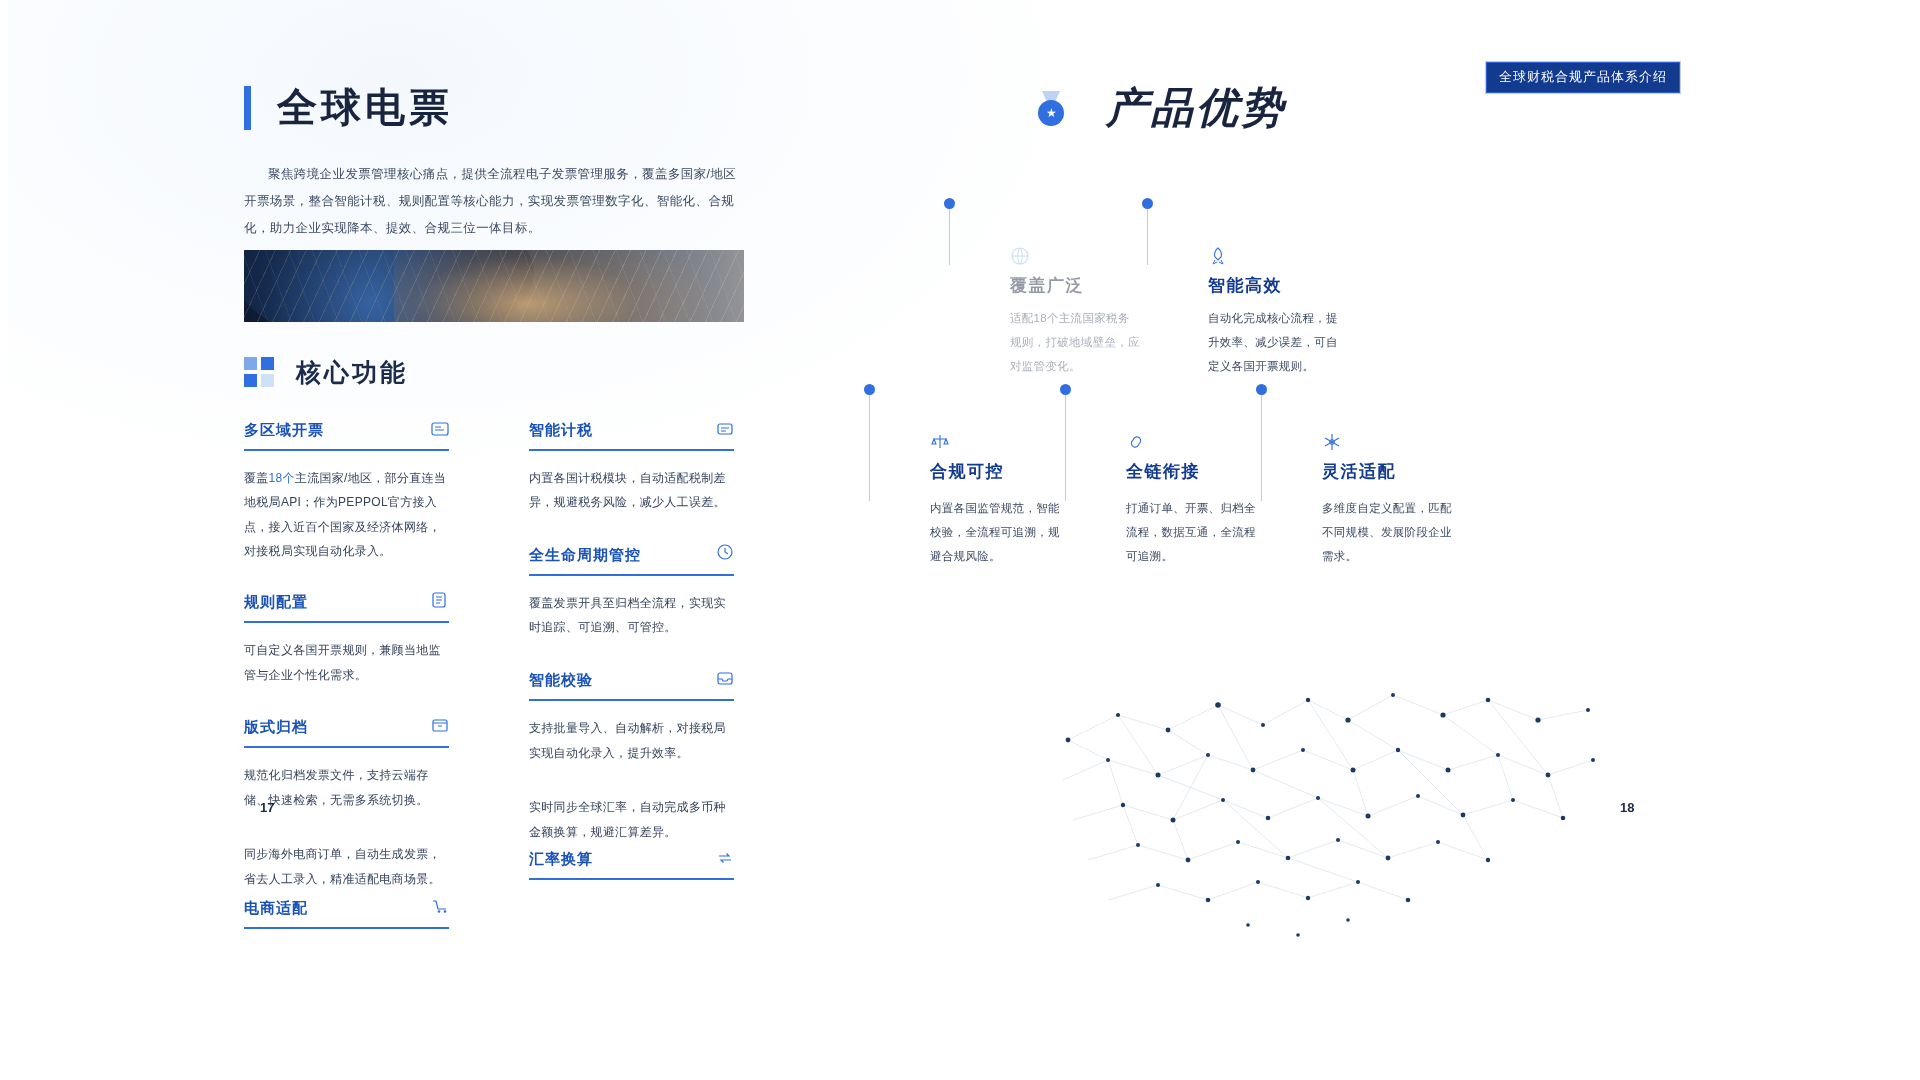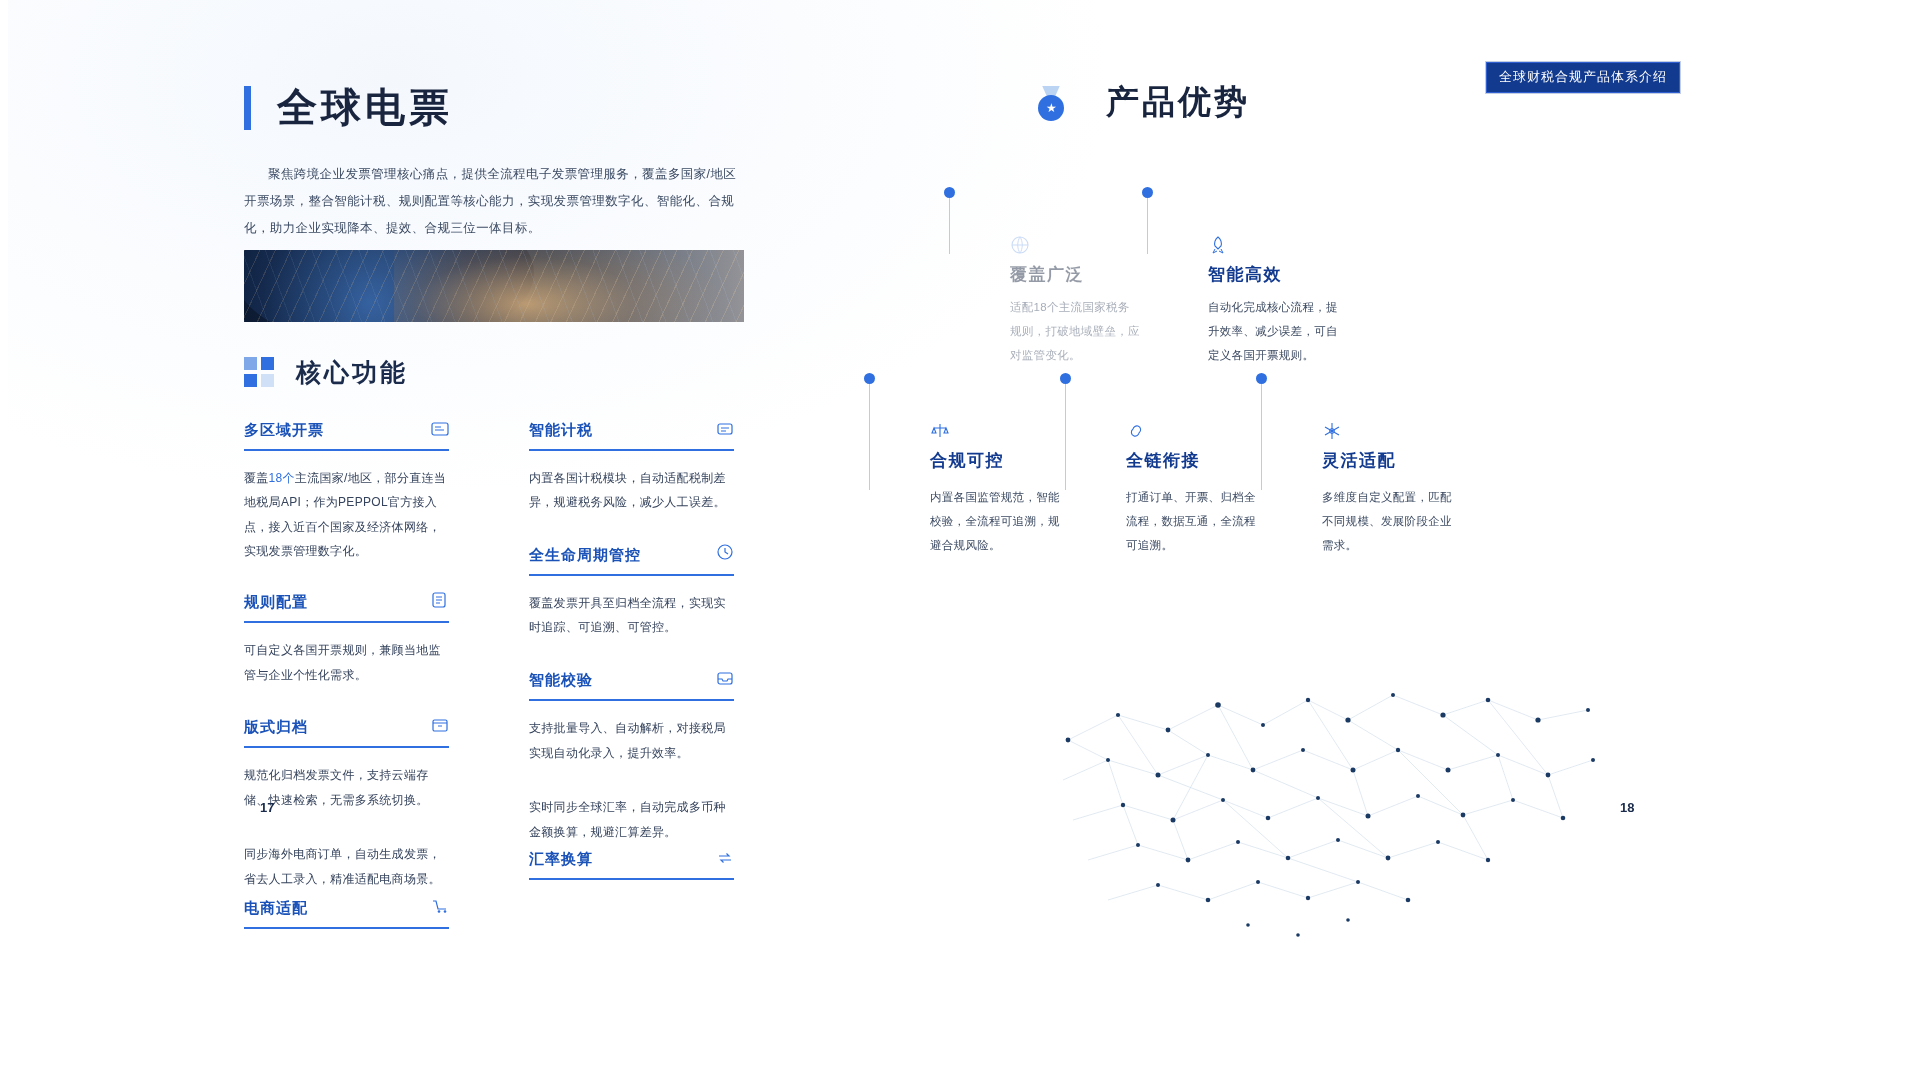--- a/index.html
+++ b/index.html
@@ -190,21 +190,21 @@
           <div class="head">
             <span class="name">多区域开票</span>
             <span class="ic">
               <svg width="18" height="14" viewBox="0 0 18 14">
                   <rect x="1" y="1" width="16" height="12" rx="2" fill="none" stroke="#2f6fe0" stroke-width="1.2"></rect>
                   <path d="M4 5h6M4 8h9" stroke="#2f6fe0" stroke-width="1.1"></path>
                 </svg>
             </span>
           </div>
           <div class="body">
-            <span>覆盖</span><span class="hl">18个</span><span>主流国家/地区，部分直连当地税局API；作为PEPPOL官方接入点，接入近百个国家及经济体网络，实现发票管理数字化。</span>
+            <span>覆盖</span><span class="hl">18个</span><span>主流国家/地区，部分直连当地税局API；作为PEPPOL官方接入点，接入近百个国家及经济体网络，对接税局实现自动化录入。</span>
           </div>
         </div>
 
         <div class="feature off-b">
           <div class="head">
             <span class="name">规则配置</span>
             <span class="ic">
               <svg width="18" height="16" viewBox="0 0 18 16">
                   <rect x="2" y="1" width="12" height="14" rx="2" fill="none" stroke="#2f6fe0" stroke-width="1.2"></rect>
                   <path d="M5 5h6M5 8h6M5 11h4" stroke="#2f6fe0" stroke-width="1"></path>
@@ -303,21 +303,21 @@
   </div>
 
   <div class="right-page">
 
     <div class="title-row" style="gap:40px;">
       <span class="medal">
         <span class="ribbon"></span>
           <span class="disc"></span>
           <span class="star">★</span>
       </span>
-      <span class="h1" style="font-size:33px; letter-spacing:3px;">产品优势</span>
+      <span class="h1" style="font-size:42px; letter-spacing:3px;font-style:italic;">产品优势</span>
     </div>
 
     <div class="adv-grid-top">
 
       <div class="adv faded" style="left:-92px; top:18px;">
         <span class="dot"></span>
         <span class="stem"></span>
         <span class="ic">
           <svg width="20" height="20" viewBox="0 0 20 20">
               <circle cx="10" cy="10" r="8" fill="none" stroke="#7fa8e8" stroke-width="1.1"></circle>

